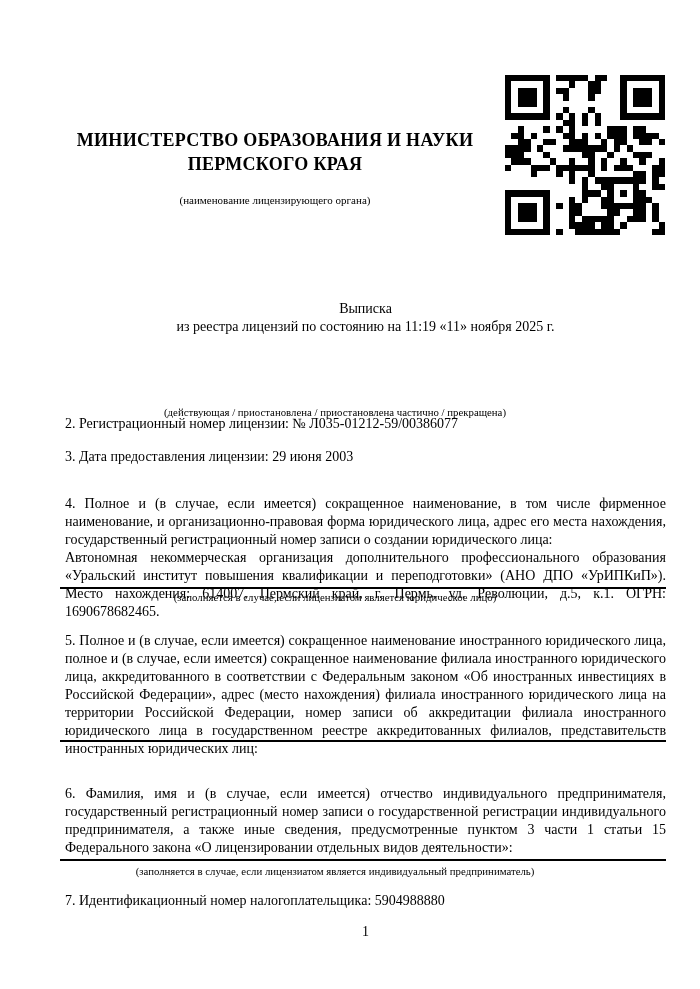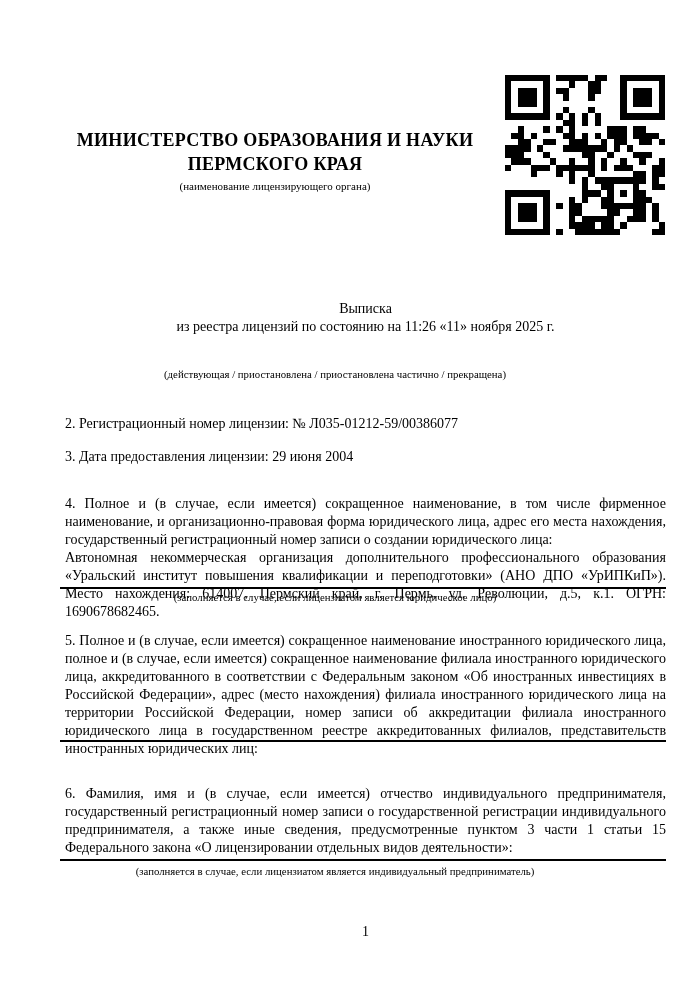--- a/index.html
+++ b/index.html
@@ -28,21 +28,21 @@
     font-weight: bold;
     font-size: 18px;
     line-height: 24px;
     letter-spacing: 0.3px;
   }
   .header-caption {
     font-weight: normal;
     font-size: 11px;
     line-height: 14px;
     letter-spacing: 0;
-    margin-top: 3px;
+    margin-top: 17px;
   }
 
   .qr-box { left: 505px; top: 75px; width: 160px; height: 160px; }
   .qr-box svg { width: 160px; height: 160px; display: block; }
   .qr-box rect { fill: #000000; }
 
   .doc-title { top: 300px; text-align: center; }
 
   .rule {
     left: 60px; width: 606px; height: 2px;
@@ -364,37 +364,38 @@
         <rect x="15" y="24" width="1" height="1"></rect>
         <rect x="16" y="24" width="1" height="1"></rect>
         <rect x="17" y="24" width="1" height="1"></rect>
         <rect x="23" y="24" width="1" height="1"></rect>
         <rect x="24" y="24" width="1" height="1"></rect>
       </svg>
   </div>
 
   <div class="abs col center doc-title">
     <div>Выписка</div>
-    <div>из реестра лицензий по состоянию на 11:26 «11» ноября 2025 г.</div>
+    <div>из реестра лицензий по состоянию на 11:19 «11» ноября 2025 г.</div>
   </div>
 
-  <div class="abs cap" style="top:368px">(действующая / приостановлена / приостановлена частично / прекращена)</div>
+  <div class="abs cap" style="top:406px">(действующая / приостановлена / приостановлена частично / прекращена)</div>
 
   <div class="abs col" style="top:415px">2. Регистрационный номер лицензии: № Л035-01212-59/00386077</div>
 
-  <div class="abs col" style="top:448px">3. Дата предоставления лицензии: 29 июня 2004</div>
+  <div class="abs col" style="top:448px">3. Дата предоставления лицензии: 29 июня 2003</div>
 
   <div class="abs col just" style="top:480px">4. Полное и (в случае, если имеется) сокращенное наименование, в том числе фирменное наименование, и организационно-правовая форма юридического лица, адрес его места нахождения, государственный регистрационный номер записи о создании юридического лица:</div>
   <div class="abs col just" style="top:534px">Автономная некоммерческая организация дополнительного профессионального образования «Уральский институт повышения квалификации и переподготовки» (АНО ДПО «УрИПКиП»). Место нахождения: 614007, Пермский край, г. Пермь, ул. Революции, д.5, к.1. ОГРН: 1690678682465.</div>
   <div class="abs rule" style="top:587px"></div>
   <div class="abs cap" style="top:591px">(заполняется в случае, если лицензиатом является юридическое лицо)</div>
 
   <div class="abs col just" style="top:617px">5. Полное и (в случае, если имеется) сокращенное наименование иностранного юридического лица, полное и (в случае, если имеется) сокращенное наименование филиала иностранного юридического лица, аккредитованного в соответствии с Федеральным законом «Об иностранных инвестициях в Российской Федерации», адрес (место нахождения) филиала иностранного юридического лица на территории Российской Федерации, номер записи об аккредитации филиала иностранного юридического лица в государственном реестре аккредитованных филиалов, представительств иностранных юридических лиц:</div>
   <div class="abs rule" style="top:740px"></div>
 
   <div class="abs col just" style="top:770px">6. Фамилия, имя и (в случае, если имеется) отчество индивидуального предпринимателя, государственный регистрационный номер записи о государственной регистрации индивидуального предпринимателя, а также иные сведения, предусмотренные пунктом 3 части 1 статьи 15 Федерального закона «О лицензировании отдельных видов деятельности»:</div>
   <div class="abs rule" style="top:859px"></div>
   <div class="abs cap" style="top:865px">(заполняется в случае, если лицензиатом является индивидуальный предприниматель)</div>
 
+  <div class="abs col" style="top:892px">7. Идентификационный номер налогоплательщика: 5904988880</div>
 
   <div class="abs col center page-number">1</div>
 
 </div>
 
 </body></html>

